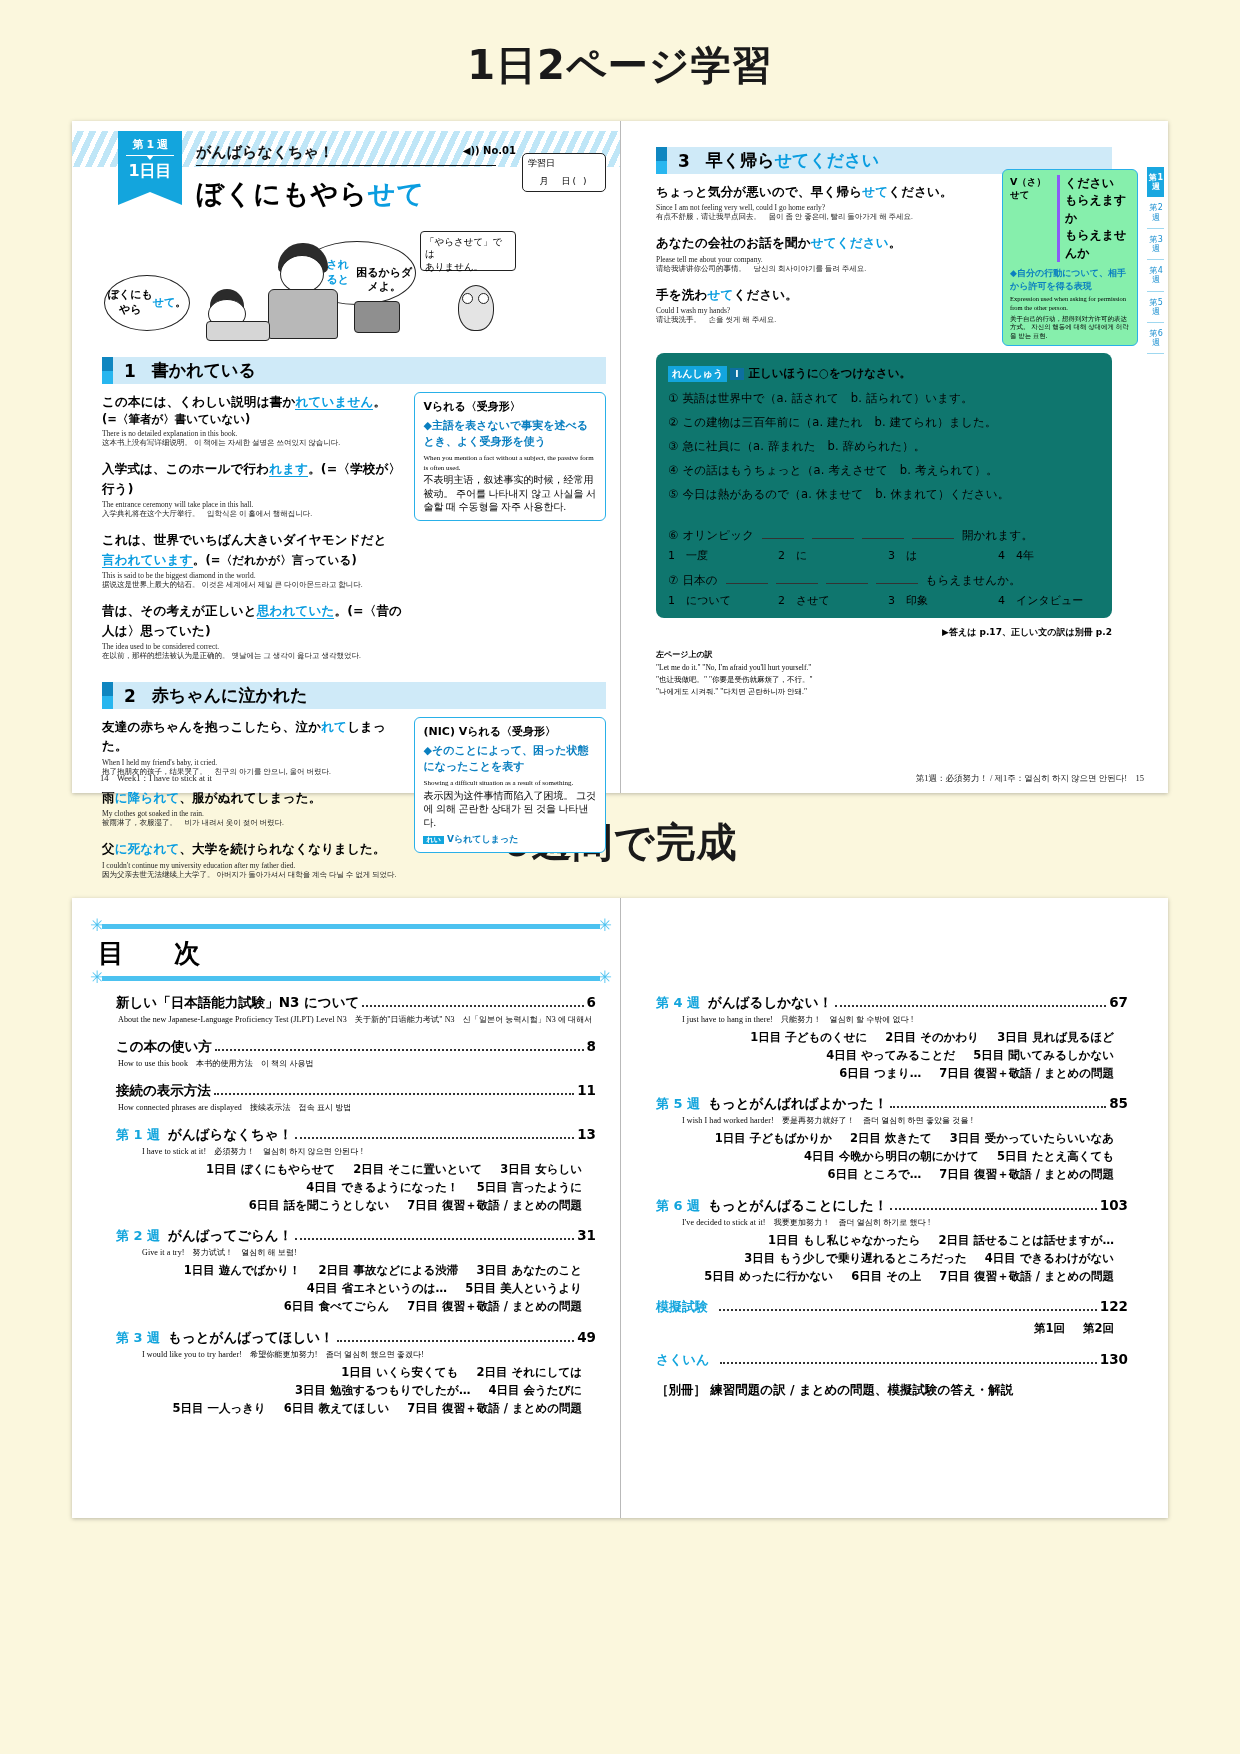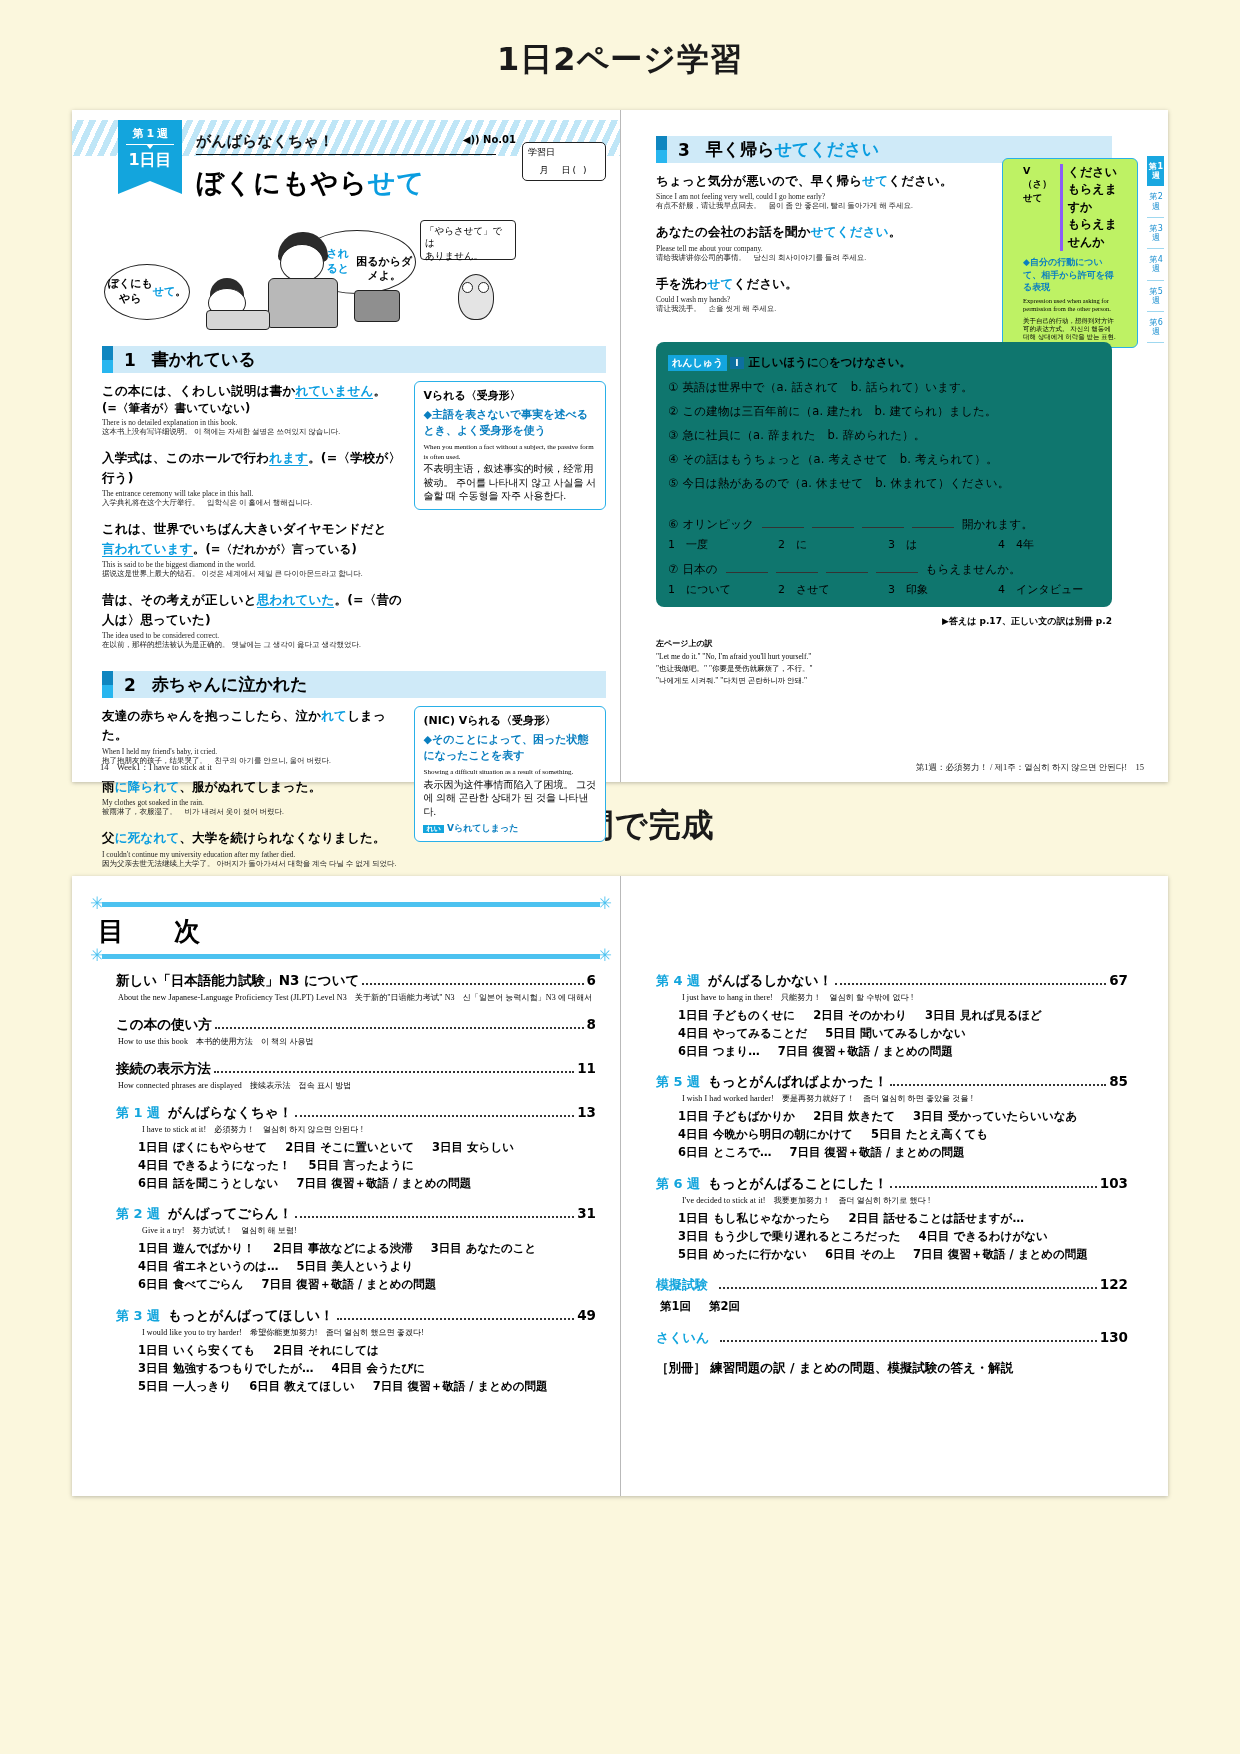--- a/index.html
+++ b/index.html
@@ -5,21 +5,21 @@
   * { box-sizing: border-box; margin: 0; padding: 0; }
   body {
     width: 1240px; height: 1754px;
     background: #fbf7dd;
     font-family: "DejaVu Sans", "Liberation Sans", sans-serif;
     position: relative;
     overflow: hidden;
   }
   .banner-title {
     text-align: center;
-    font-size: 32px;
+    font-size: 40px;
     font-weight: bold;
     color: #1a1a1a;
     letter-spacing: 1px;
   }
   #title-1 { padding-top: 38px; }
   #title-2 { padding-top: 22px; }
 
   
   .spread {
     position: relative;
@@ -140,22 +140,22 @@
 
   
   .wk-tabs { position:absolute; right:4px; top:46px; width:17px; }
   .wk-tab {
     font-size:8px; text-align:center; padding:6px 0; color:#1a8fd0;
     border-bottom:1px solid #9fd8f0; line-height:1.15; letter-spacing:-1px;
   }
   .wk-tab.active { background:#19a7e0; color:#fff; border-bottom:none; font-weight:bold;}
 
   .tip-box {
-    border:1.6px solid #29b0e8; border-radius:6px; background:#bef264;
-    padding:5px 20px; font-size:9px; line-height:1.4; position:absolute;
+    border:1.6px solid #29b0e8; border-radius:6px; background:#86efac;
+    padding:5px 7px; font-size:9px; line-height:1.4; position:absolute;
     right:30px; top:48px; width:136px;
   }
   .tip-box .row { display:flex; gap:5px; font-weight:bold; font-size:9.5px;}
   .tip-box .colv { border-left:3px solid #8b5cf6; padding-left:5px; font-size:12px; line-height:1.45;}
   .tip-box .tline { font-weight:bold; color:#0a7fc0; font-size:9px; margin-top:5px; line-height:1.4;}
   .tip-box .ten { font-size:6.5px; margin-top:3px; font-family:"Liberation Serif", serif; line-height:1.3;}
 
   .ren-panel { background:#0f766e; border-radius:8px; padding:10px 12px; }
   .ren-tag {
     display:inline-block; background:#13a5dd; color:#fff; font-size:10px;
@@ -181,21 +181,21 @@
   .toc-title { text-align:left; font-size:26px; font-weight:bold; letter-spacing:12px; padding:7px 0 5px;}
   .toc-col { position:absolute; top:96px; left:44px; right:24px; }
   .toc-line { display:flex; align-items:baseline; font-size:13.5px; font-weight:bold; }
   .toc-line .wk {
     color:#13a5dd; font-size:13px; font-weight:bold; margin-right:8px; white-space:nowrap;
   }
   .toc-line .nm { white-space:nowrap; }
   .toc-line .dots { flex:1; border-bottom:2.4px dotted #333; margin:0 3px 4px 3px; min-width:18px;}
   .toc-line .pg { font-weight:bold; font-size:13.5px;}
   .toc-sub { font-size:8px; margin:2px 0 3px 26px; font-family:"Liberation Serif", serif; letter-spacing:0.1px;}
-  .toc-days { font-size:11.5px; font-weight:bold; line-height:1.55; margin:4px 0 2px 22px;}
+  .toc-days { font-size:11.5px; font-weight:bold; line-height:1.55; margin:4px 0 2px 22px;text-align:right;}
   .toc-days .d { margin-right:14px; white-space:nowrap;}
   .toc-group { margin-bottom:13px; }
 </style>
 </head>
 <body>
 
 <div class="banner-title" id="title-1">1日2ページ学習</div>
 
 <div class="spread" id="spread-lesson">
   <div class="gutter"></div>

